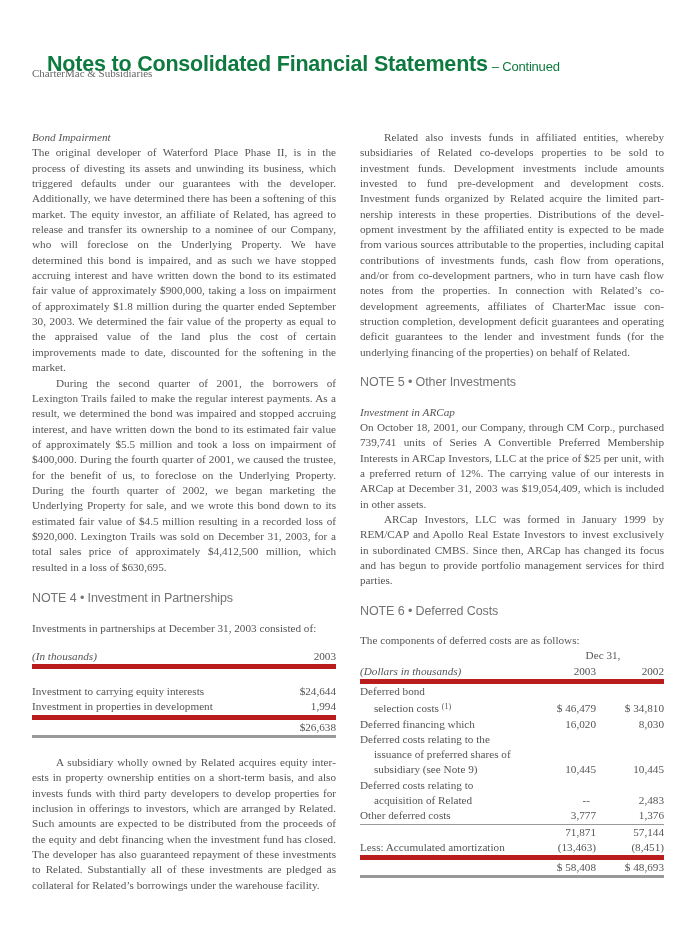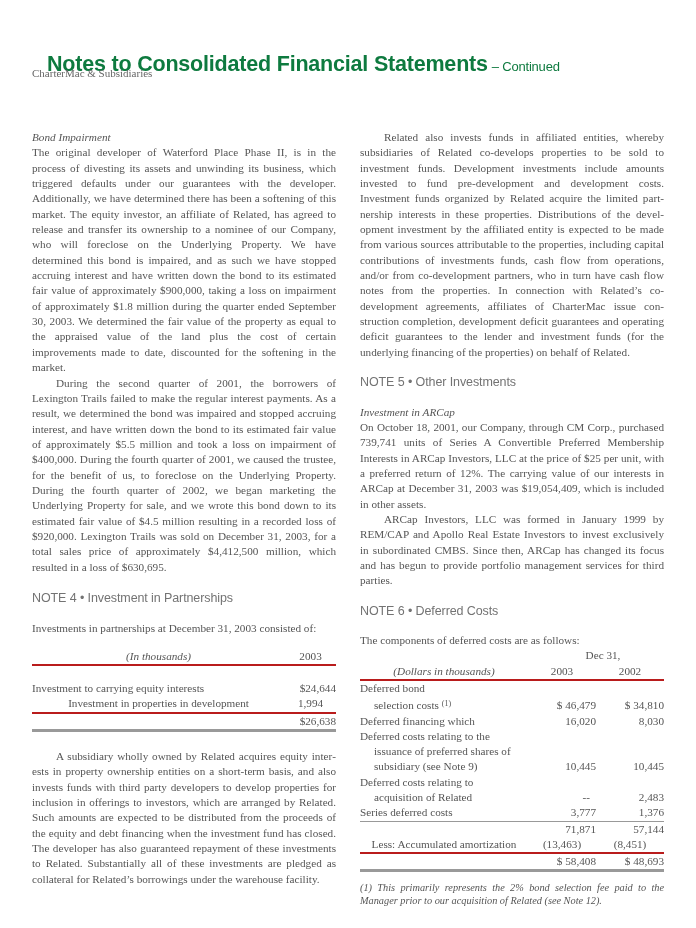--- a/index.html
+++ b/index.html
@@ -18,21 +18,21 @@
   p.indent { text-indent: 24px; }
   .subhead { font-style: italic; margin: 0; }
   .note-head { font-family: "Liberation Sans", sans-serif; font-size: 12.5px; color: #737373;
                margin: 14px 0 15px 0; letter-spacing: -0.1px; }
   .intro { margin: 0 0 12px 0; }
 
   table { border-collapse: collapse; width: 100%; font-size: 11.2px; color: #555; }
   td { padding: 0; line-height: 15.3px; vertical-align: bottom; }
   td.num { text-align: right; white-space: nowrap; }
   td.i { font-style: italic; }
-  .rule-b td { border-bottom: 2px solid #b91c1c; text-align: center; }
+  .rule-b td { border-bottom: 5px solid #b91c1c; }
   .dbl td.num, .dbl td.lbl { border-bottom: 3px solid #999; }
   .top-rule td.num { border-top: 1px solid #999; }
   .pad { padding-left: 14px; }
   .fn { font-style: italic; font-size: 10.3px; line-height: 12.5px; margin-top: 10px; text-align: justify; }
   sup { font-size: 8px; vertical-align: 3px; }
 </style>
 </head>
 <body>
 
 <h1 class="title"><span>Notes to Consolidated Financial Statements</span><span class="cont">– Continued</span></h1>
@@ -134,21 +134,21 @@
       <td>Deferred costs relating to</td>
           <td></td>
           <td></td>
     </tr>
     <tr>
       <td class="pad">acquisition of Related</td>
       <td class="num" style="padding-right:6px">--</td>
       <td class="num">2,483</td>
     </tr>
     <tr>
-      <td>Series deferred costs</td>
+      <td>Other deferred costs</td>
       <td class="num">3,777</td>
       <td class="num">1,376</td>
     </tr>
     <tr class="top-rule">
       <td style="border-top:1px solid #999"></td>
       <td class="num">71,871</td>
       <td class="num">57,144</td>
     </tr>
     <tr class="rule-b">
       <td>Less: Accumulated amortization</td>
@@ -156,14 +156,13 @@
       <td class="num">(8,451)</td>
     </tr>
     <tr class="dbl">
       <td class="lbl"></td>
       <td class="num">$ 58,408</td>
       <td class="num">$ 48,693</td>
     </tr>
   </tbody>
     </table>
 
-  <p class="fn">(1) This primarily represents the 2% bond selection fee paid to the Manager prior to our acquisition of Related (see Note 12).</p>
 </div>
 
 </body></html>

